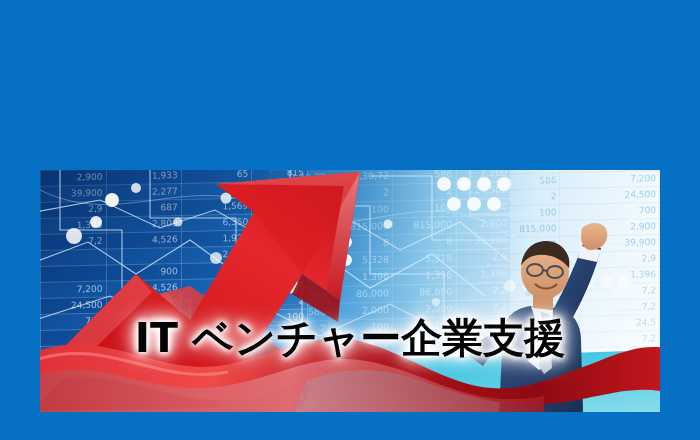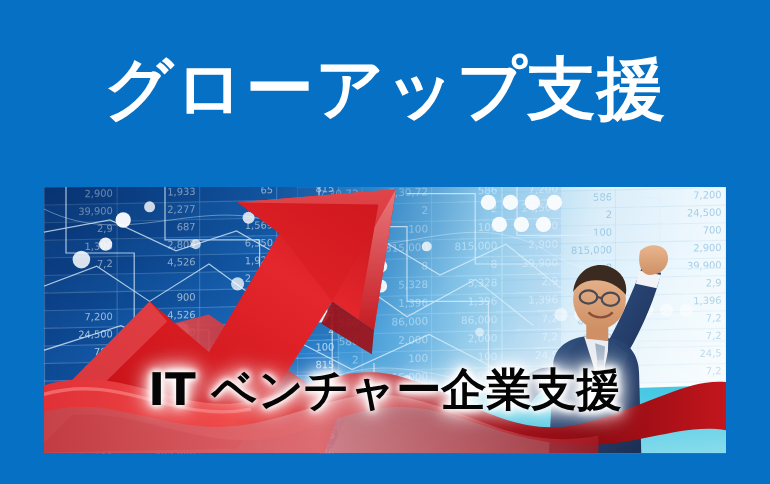--- a/index.html
+++ b/index.html
@@ -166,41 +166,40 @@
     width: 190px;
     height: 190px;
     pointer-events: none;
   }
   .man svg { width: 100%; height: 100%; display: block; }
 
   
   #subline {
     position: absolute;
     left: 0;
-    top: 328px;
+    top: 312px;
     width: 700px;
     text-align: center;
     color: #050505;
     font-size: 41px;
     line-height: 52px;
     font-weight: bold;
     letter-spacing: 0px;
     white-space: nowrap;
     text-shadow:
       0 0 6px #ffffff, 0 0 6px #ffffff, 0 0 10px #ffffff,
       0 0 14px #ffffff, 0 0 18px #ffffff, 0 0 22px rgba(255,255,255,.95),
       0 0 28px rgba(255,255,255,.8);
   }
 </style>
 </head>
 <body>
 
 <div id="banner">
 
-  <div id="headline">グローアップ支援</div>
 
   <div id="hero">
 
     <div class="hero-base"></div>
 
     <div class="sheet" id="sheet-left">
       <table>
           <tbody id="tb-left">
             <tr>
               <td>2,900</td>

